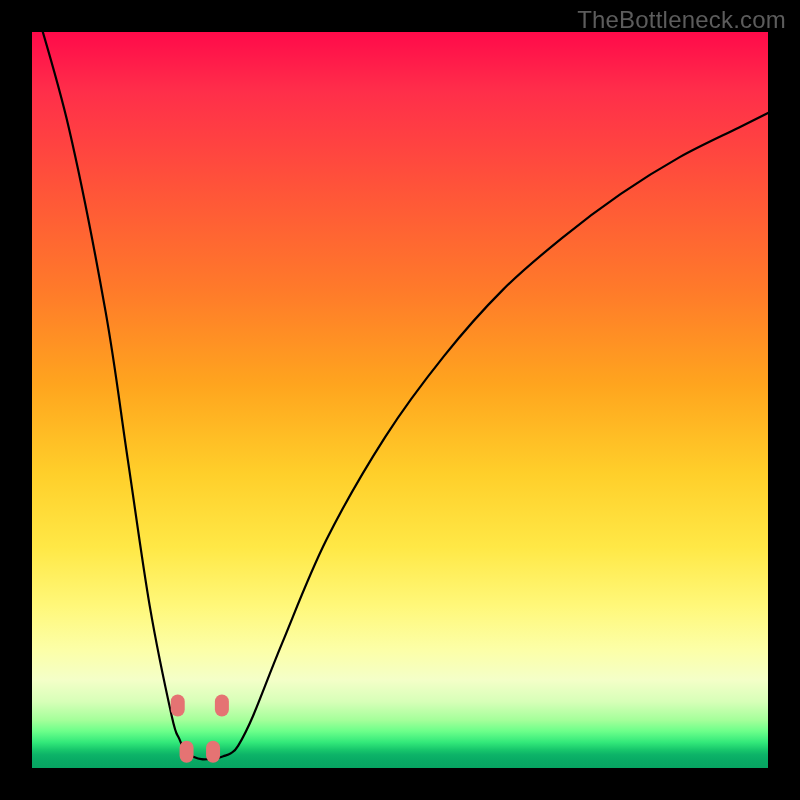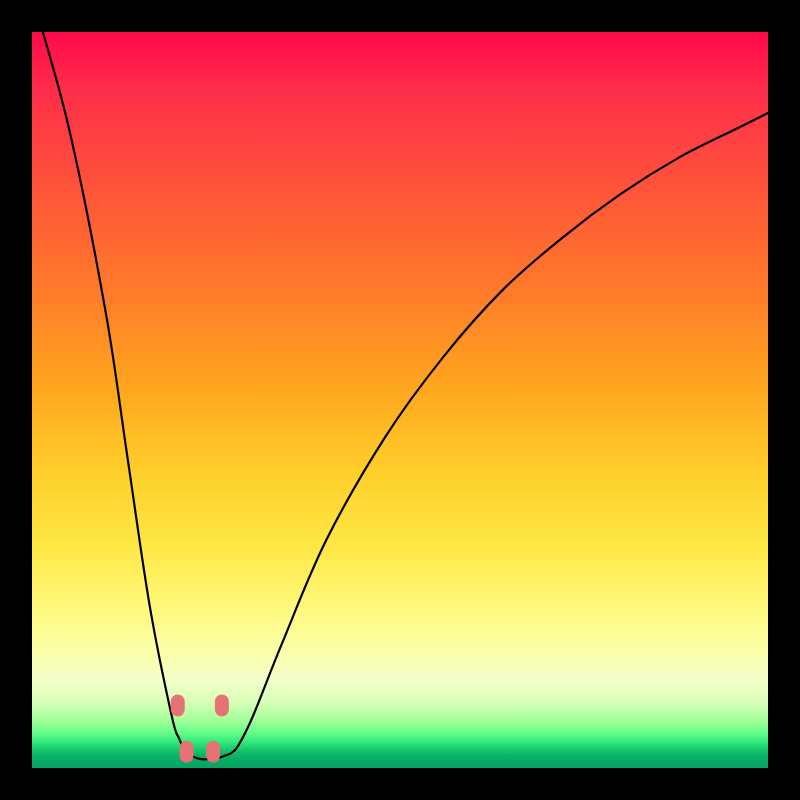--- a/index.html
+++ b/index.html
@@ -70,20 +70,21 @@
     font-size: 24px;
     font-weight: 400;
     letter-spacing: 0.2px;
   }
 </style>
 </head>
 <body>
 
 <div class="frame">
 
+  <div class="branding">TheBottleneck.com</div>
 
   <div class="plot-area">
     <div class="gradient"></div>
 
     <svg class="curve" viewBox="0 0 736 736" preserveAspectRatio="none">
       <path d="M 0,-36.80000000000007 C 6.133333333333334,-14.720000000000066 24.53333333333334,42.93333333333327 36.800000000000004,95.67999999999995 C 49.06666666666667,148.42666666666662 63.786666666666676,224.48 73.60000000000001,279.68 C 83.41333333333334,334.88 88.32000000000001,377.81333333333333 95.68,426.88 C 103.04,475.94666666666666 110.4,531.1466666666668 117.76,574.08 C 125.12,617.0133333333333 134.93333333333334,662.4000000000001 139.84,684.48 C 144.74666666666667,706.56 144.74666666666667,700.4266666666666 147.20000000000002,706.56 C 149.65333333333336,712.6933333333333 152.10666666666668,718.2133333333333 154.56,721.28 C 157.01333333333332,724.3466666666667 159.46666666666664,723.9786666666666 161.92,724.96 C 164.37333333333333,725.9413333333334 166.82666666666665,726.8 169.28,727.168 C 171.73333333333335,727.5360000000001 174.18666666666667,727.2906666666667 176.64,727.168 C 179.0933333333333,727.0453333333334 181.54666666666665,726.9226666666667 184,726.432 C 186.45333333333335,725.9413333333333 188.90666666666667,725.0826666666667 191.36,724.224 C 193.81333333333336,723.3653333333334 196.2666666666667,722.9973333333334 198.72000000000003,721.28 C 201.17333333333335,719.5626666666666 202.40000000000003,720.0533333333333 206.08,713.92 C 209.76,707.7866666666666 213.44,701.6533333333333 220.79999999999998,684.48 C 228.15999999999997,667.3066666666667 237.97333333333333,640.3199999999999 250.24,610.88 C 262.50666666666666,581.44 277.2266666666667,542.1866666666667 294.40000000000003,507.84000000000003 C 311.5733333333334,473.49333333333334 333.6533333333333,435.4666666666667 353.28,404.8 C 372.90666666666664,374.1333333333333 392.53333333333336,348.37333333333333 412.16,323.84 C 431.7866666666667,299.3066666666666 451.41333333333336,277.22666666666663 471.04,257.59999999999997 C 490.6666666666667,237.9733333333333 510.2933333333333,222.0266666666667 529.92,206.08000000000004 C 549.5466666666666,190.13333333333338 569.1733333333334,175.4133333333333 588.8000000000001,161.91999999999996 C 608.4266666666667,148.42666666666662 628.0533333333333,136.16 647.68,125.12 C 667.3066666666666,114.08 691.8399999999999,103.03999999999995 706.56,95.67999999999995 C 721.28,88.31999999999995 731.0933333333334,83.41333333333336 736,80.96000000000004" fill="none" stroke="#000" stroke-width="2.2" stroke-linecap="round" stroke-linejoin="round"></path>
       <g>
           <rect x="138.728" y="662.44" width="14" height="22" rx="7" ry="7" fill="#e57373"></rect>
           <rect x="147.56" y="708.808" width="14" height="22" rx="7" ry="7" fill="#e57373"></rect>
           <rect x="174.056" y="708.808" width="14" height="22" rx="7" ry="7" fill="#e57373"></rect>

